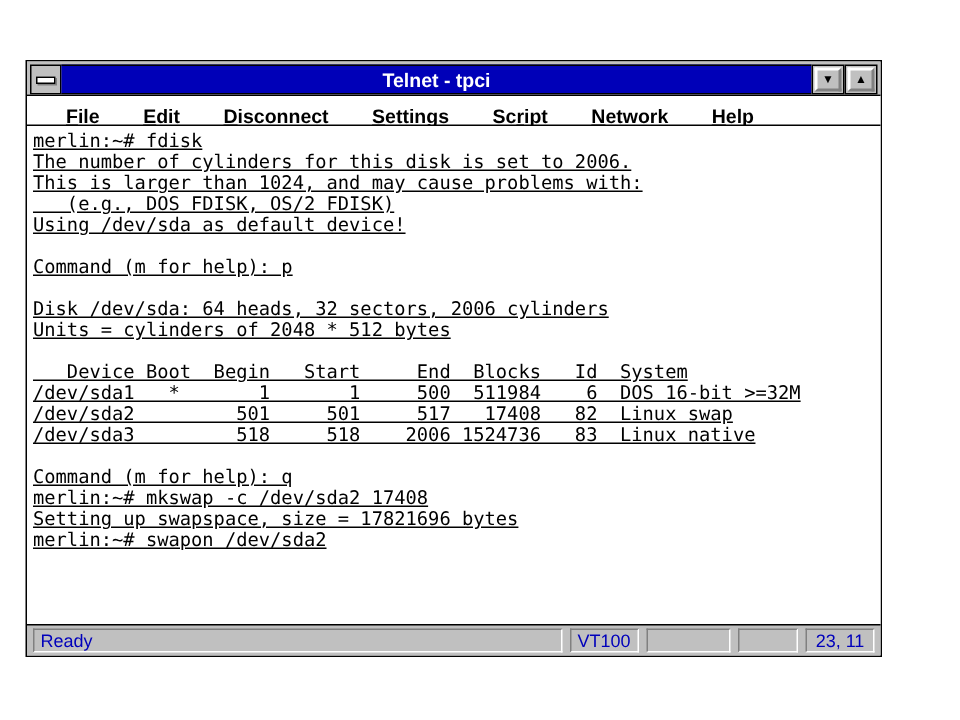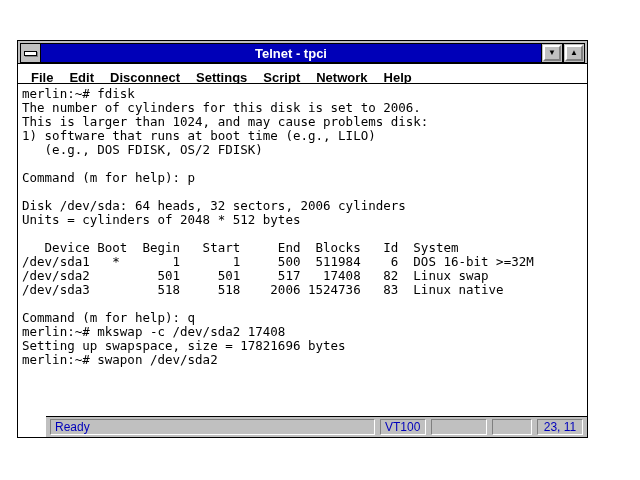--- a/index.html
+++ b/index.html
@@ -47,40 +47,41 @@
   
   .menubar {
     height: 21px; background: #fff; border-bottom: 1px solid #000;
     border-top: 1px solid #000;
     display: flex; align-items: center; padding-left: 5px; flex: none;
   }
   .menu-item {
     font-weight: bold; font-size: 13px; color: #000;
     padding: 4px 8px; height: 100%; line-height: 19px; cursor: default;
     white-space: nowrap;
+    margin-left: 13px;
   }
   .menu-item u { text-decoration: underline; }
 
   
   .terminal {
     flex: 1; background: #fff; overflow: hidden;
     padding: 3px 0 0 4px;
     font-family: "DejaVu Sans Mono", monospace;
     font-size: 12.5px; color: #000;
   }
-  .tline { height: 14px; line-height: 14px; white-space: pre; }
+  .tline { height: 14px; line-height: 14px; white-space: pre; text-decoration: underline; }
   .cursor {
     display: inline-block; width: 8px; height: 12px; background: #000;
     vertical-align: -2px;
   }
 
   
   .statusbar {
     height: 21px; background: #c0c0c0; border-top: 1px solid #000;
-    display: flex; align-items: center; padding: 0 4px; gap: 5px; flex: none; margin-left: 28px;
+    display: flex; align-items: center; padding: 0 4px; gap: 5px; flex: none;
   }
   .spanel {
     height: 16px; line-height: 14px; font-size: 12px;
     color: var(--status-blue, #0000bb);
     background: #c0c0c0; padding: 0 4px; white-space: nowrap; overflow: hidden;
     border-top: 1px solid #808080; border-left: 1px solid #808080;
     border-bottom: 1px solid #ffffff; border-right: 1px solid #ffffff;
   }
   .spanel.grow { flex: 1; }
 </style>
@@ -108,23 +109,23 @@
       <div class="menu-item"><u>D</u>isconnect</div>
       <div class="menu-item"><u>S</u>ettings</div>
       <div class="menu-item">Sc<u>r</u>ipt</div>
       <div class="menu-item"><u>N</u>etwork</div>
       <div class="menu-item"><u>H</u>elp</div>
     </div>
 
   <div class="terminal" id="terminal">
       <div class="tline">merlin:~# fdisk</div>
       <div class="tline">The number of cylinders for this disk is set to 2006.</div>
-      <div class="tline">This is larger than 1024, and may cause problems disk:</div>
-      <div class="tline">1) software that runs at boot time (e.g., LILO)</div>
+      <div class="tline">This is larger than 1024, and may cause problems with:</div>
       <div class="tline">   (e.g., DOS FDISK, OS/2 FDISK)</div>
+      <div class="tline">Using /dev/sda as default device!</div>
       <div class="tline"></div>
       <div class="tline">Command (m for help): p</div>
       <div class="tline"></div>
       <div class="tline">Disk /dev/sda: 64 heads, 32 sectors, 2006 cylinders</div>
       <div class="tline">Units = cylinders of 2048 * 512 bytes</div>
       <div class="tline"></div>
       <div class="tline">   Device Boot  Begin   Start     End  Blocks   Id  System</div>
       <div class="tline">/dev/sda1   *       1       1     500  511984    6  DOS 16-bit &gt;=32M</div>
       <div class="tline">/dev/sda2         501     501     517   17408   82  Linux swap</div>
       <div class="tline">/dev/sda3         518     518    2006 1524736   83  Linux native</div>

